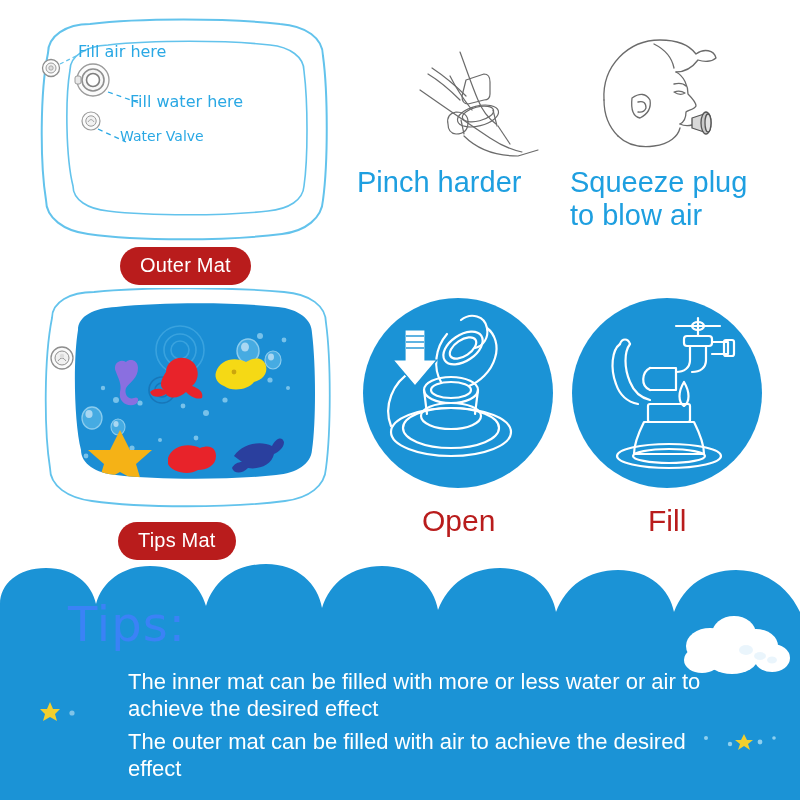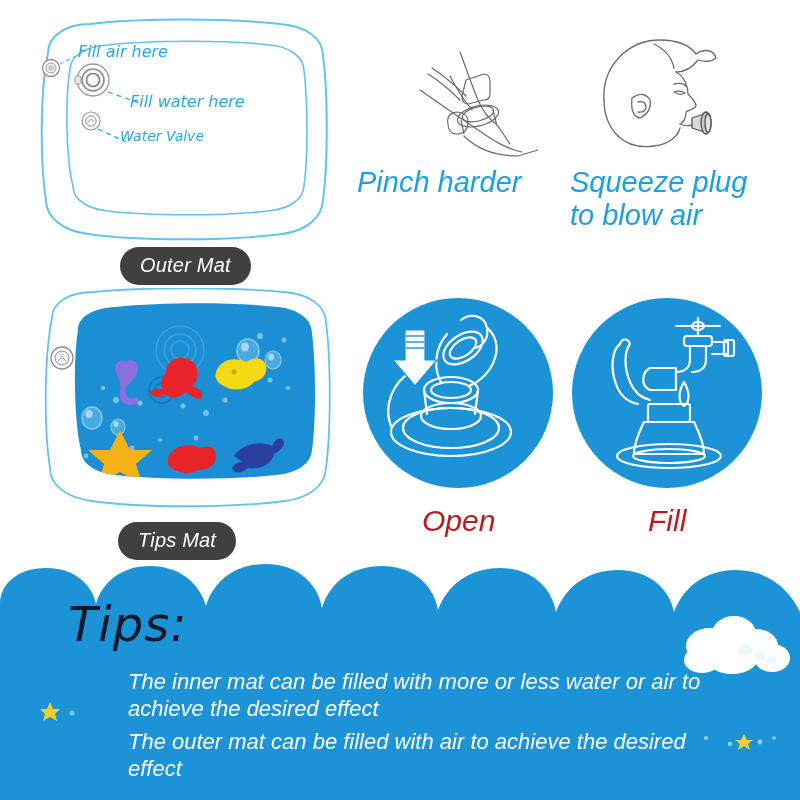--- a/index.html
+++ b/index.html
@@ -14,30 +14,29 @@
     overflow: hidden;
     font-family: "Liberation Sans", sans-serif;
     background: #ffffff;
   }
 
   .stage {
     position: absolute;
     inset: 0;
     width: 696px;
     height: 800px;
-    font-style: italic;
   }
 
   
   .abs { position: absolute; }
 
   
   .pill {
     position: absolute;
-    background: #404040;
+    background: #b91c1c;
     color: #ffffff;
     border-radius: 999px;
     font-size: 20px;
     line-height: 1;
     padding: 8px 20px 10px 20px;
     letter-spacing: .2px;
     white-space: nowrap;
     font-family: "Liberation Sans", sans-serif;
   }
 
@@ -66,21 +65,21 @@
     position: absolute;
     left: 0;
     top: 560px;
     width: 800px;
     height: 240px;
   }
   .tips-title {
     position: absolute;
     left: 68px;
     top: 600px;
-    color: #0f172a;
+    color: #3b82f6;
     font-size: 48px;
     font-family: "DejaVu Sans", sans-serif;
     letter-spacing: 1px;
     line-height: 1;
   }
   .tip-line {
     position: absolute;
     left: 128px;
     color: #ffffff;
     font-size: 22px;

